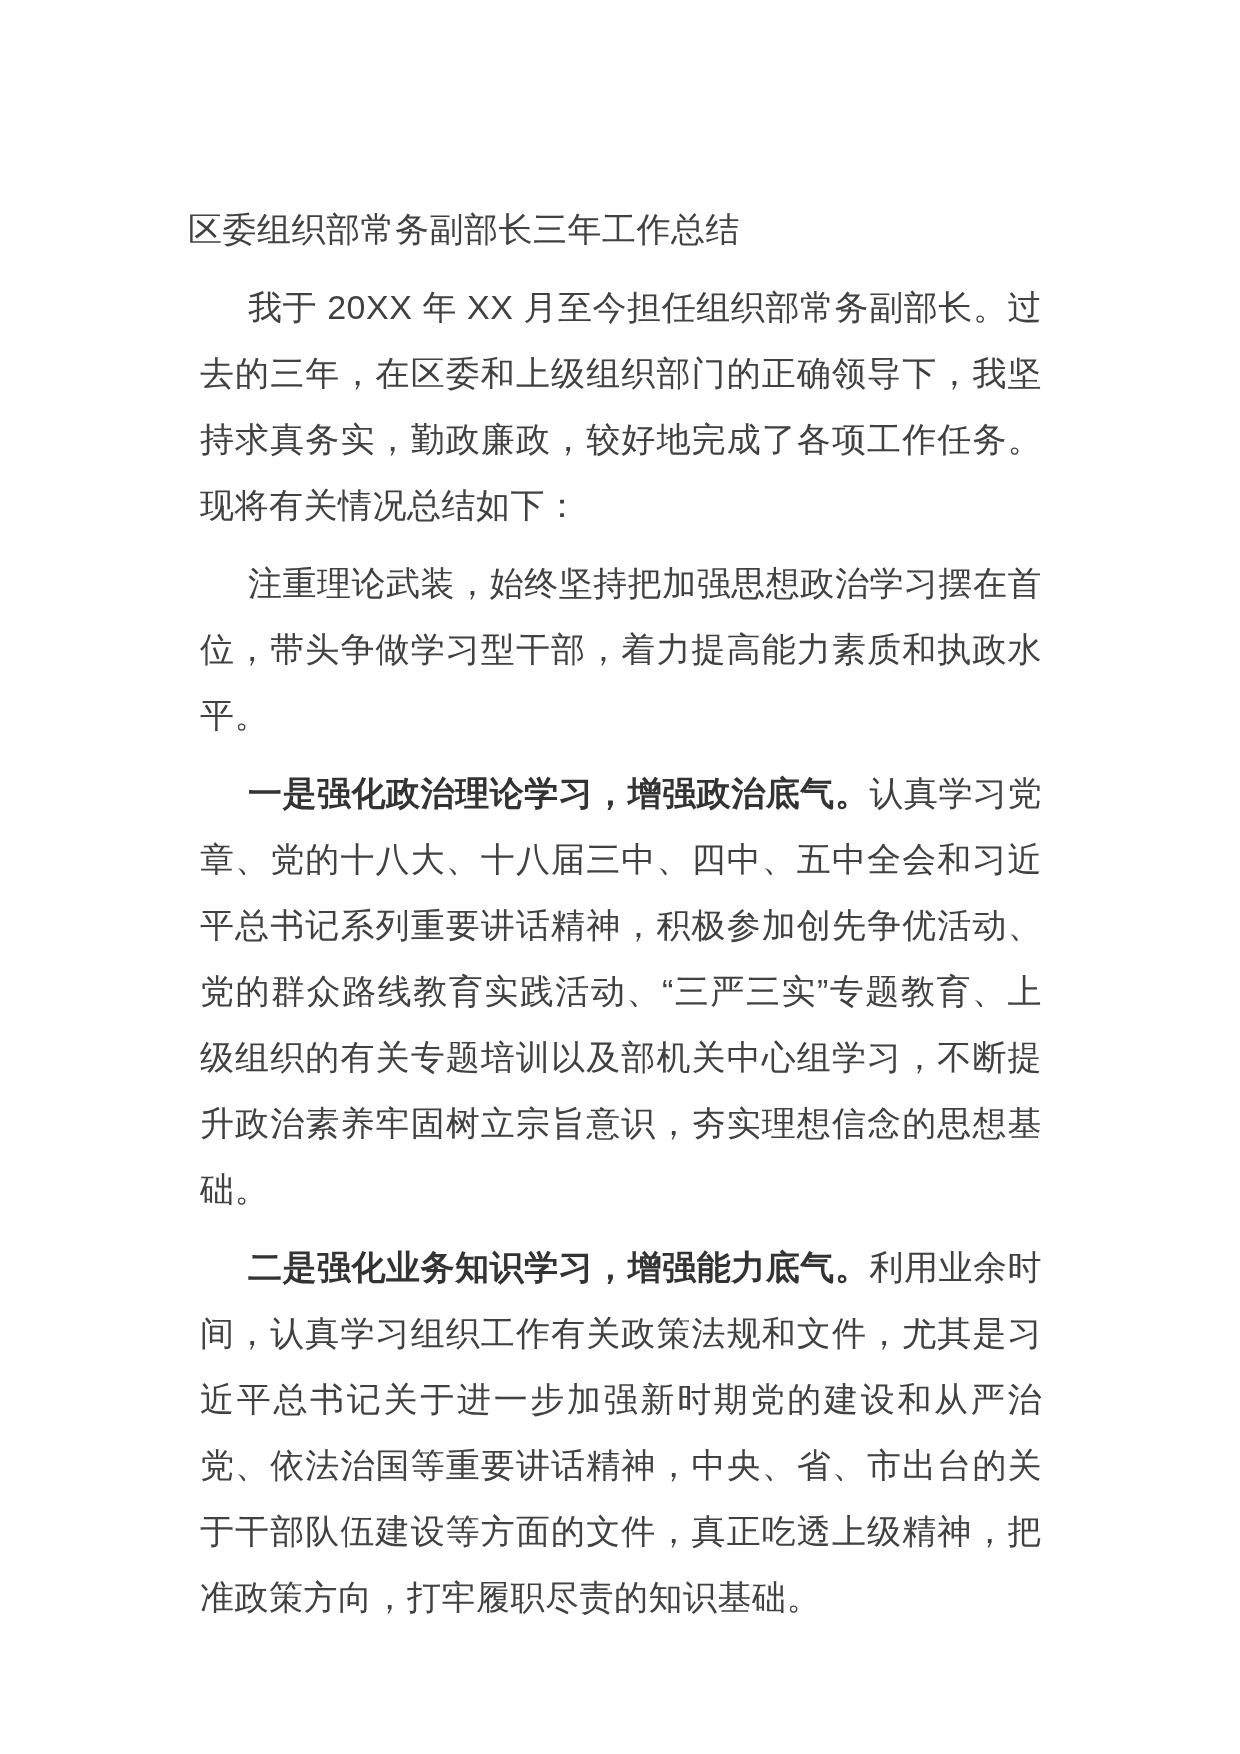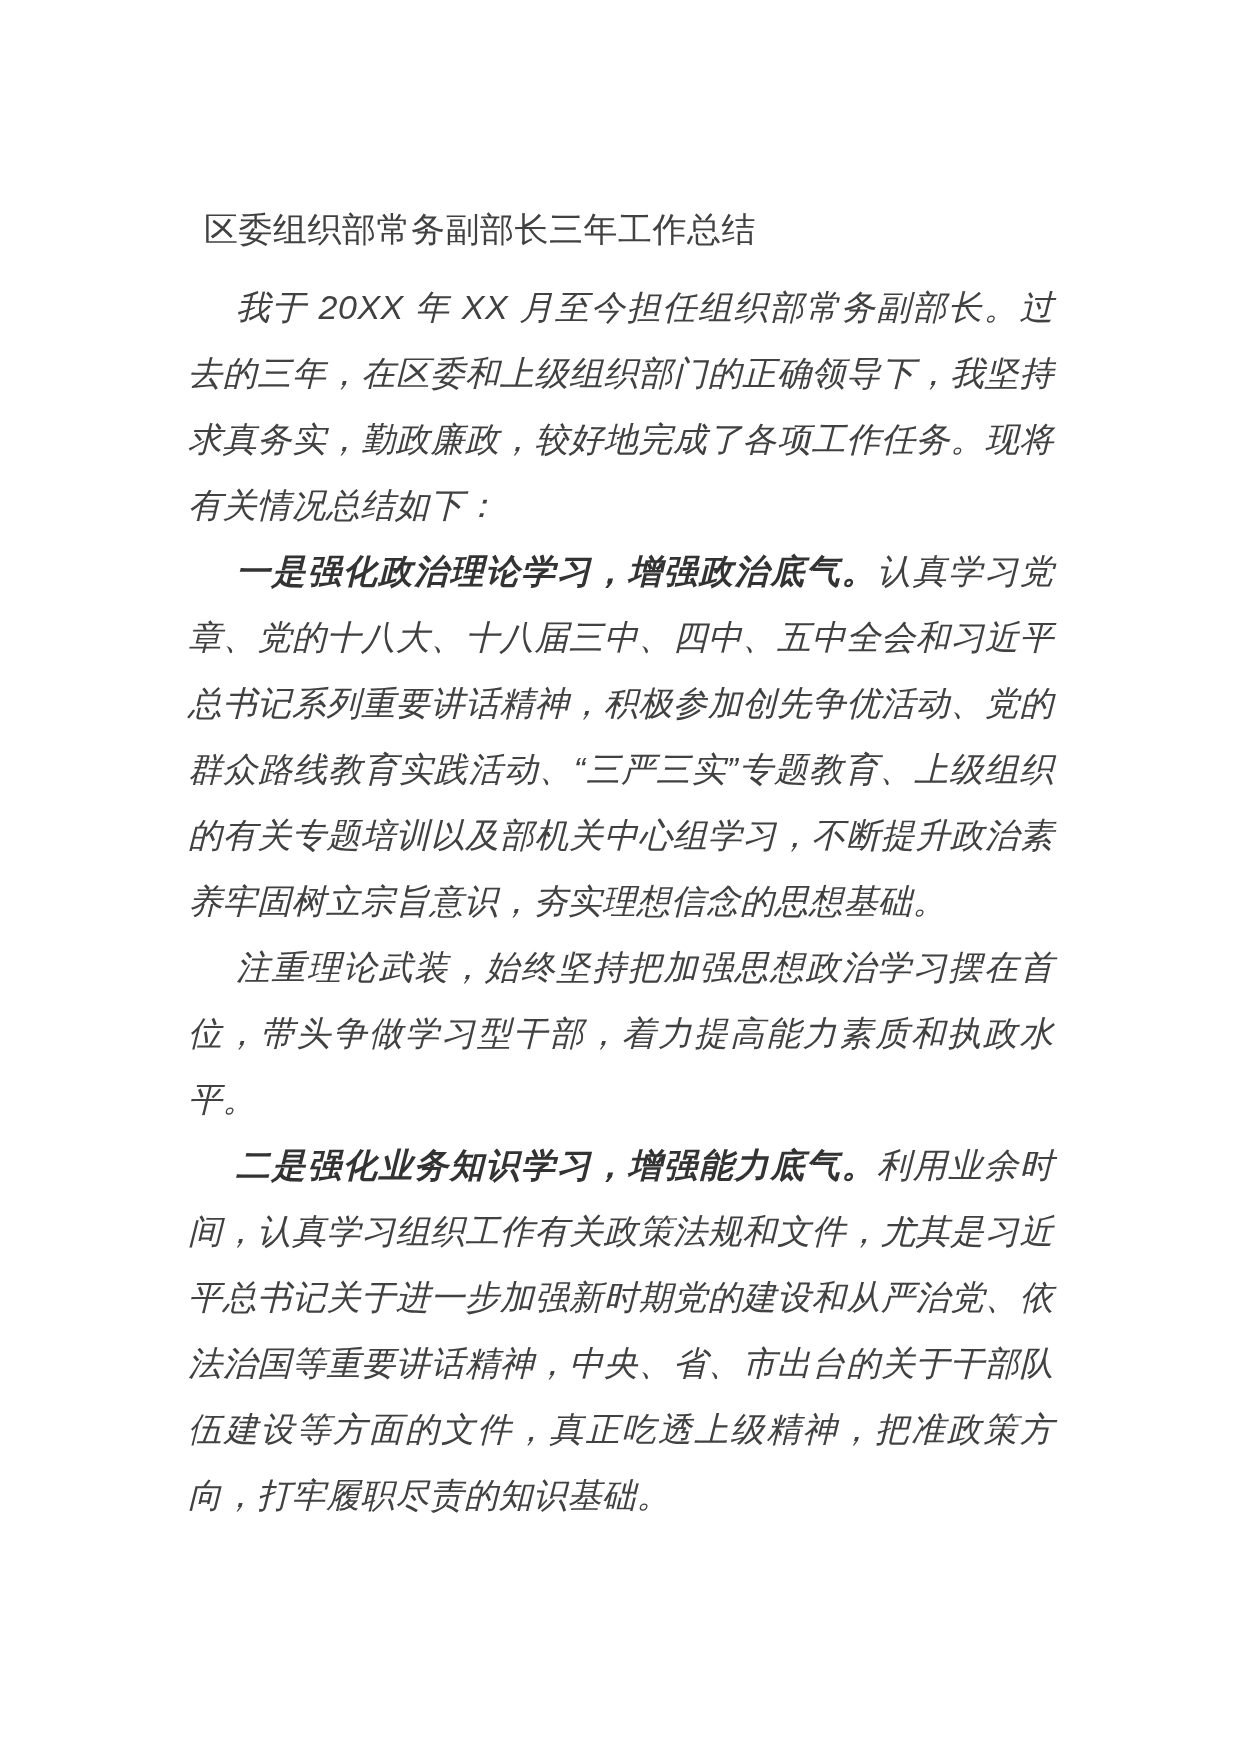--- a/index.html
+++ b/index.html
@@ -20,28 +20,27 @@
     left: 188px;
     top: 196px;
     width: 866px;
     color: #414141;
     font-size: 34px;
     line-height: 66px;
     text-align: justify;
     letter-spacing: 0.5px;
   }
   .doc-title {
-    margin: 0 0 12px 16px;
+    margin: 0 0 12px 0;
     text-indent: 0;
     font-weight: normal;
   }
   .para {
-    margin: 0;
+    margin: 12px;
     text-indent: 48px;
-    font-style: italic;
   }
   .heading {
     margin: 0;
     text-indent: 48px;
     font-weight: bold;
     color: #333333;
   }
   .lead {
     font-weight: bold;
     color: #333333;
@@ -51,20 +50,20 @@
 <body>
 
 <div class="page">
   <div class="content">
 
     <p class="doc-title">区委组织部常务副部长三年工作总结</p>
 
     <p class="para">我于 20XX 年 XX 月至今担任组织部常务副部长。过去的三年，在区委和上级组织部门的正确领导下，我坚持求真务实，勤政廉政，较好地完成了各项工作任务。现将有关情况总结如下：</p>
 
 
+    <p class="para">注重理论武装，始终坚持把加强思想政治学习摆在首位，带头争做学习型干部，着力提高能力素质和执政水平。</p>
+
     <p class="para"><span class="lead">一是强化政治理论学习，增强政治底气。</span><span>认真学习党章、党的十八大、十八届三中、四中、五中全会和习近平总书记系列重要讲话精神，积极参加创先争优活动、党的群众路线教育实践活动、“三严三实”专题教育、上级组织的有关专题培训以及部机关中心组学习，不断提升政治素养牢固树立宗旨意识，夯实理想信念的思想基础。</span></p>
-
-    <p class="para">注重理论武装，始终坚持把加强思想政治学习摆在首位，带头争做学习型干部，着力提高能力素质和执政水平。</p>
 
     <p class="para"><span class="lead">二是强化业务知识学习，增强能力底气。</span><span>利用业余时间，认真学习组织工作有关政策法规和文件，尤其是习近平总书记关于进一步加强新时期党的建设和从严治党、依法治国等重要讲话精神，中央、省、市出台的关于干部队伍建设等方面的文件，真正吃透上级精神，把准政策方向，打牢履职尽责的知识基础。</span></p>
 
   </div>
 </div>
 
 </body></html>

